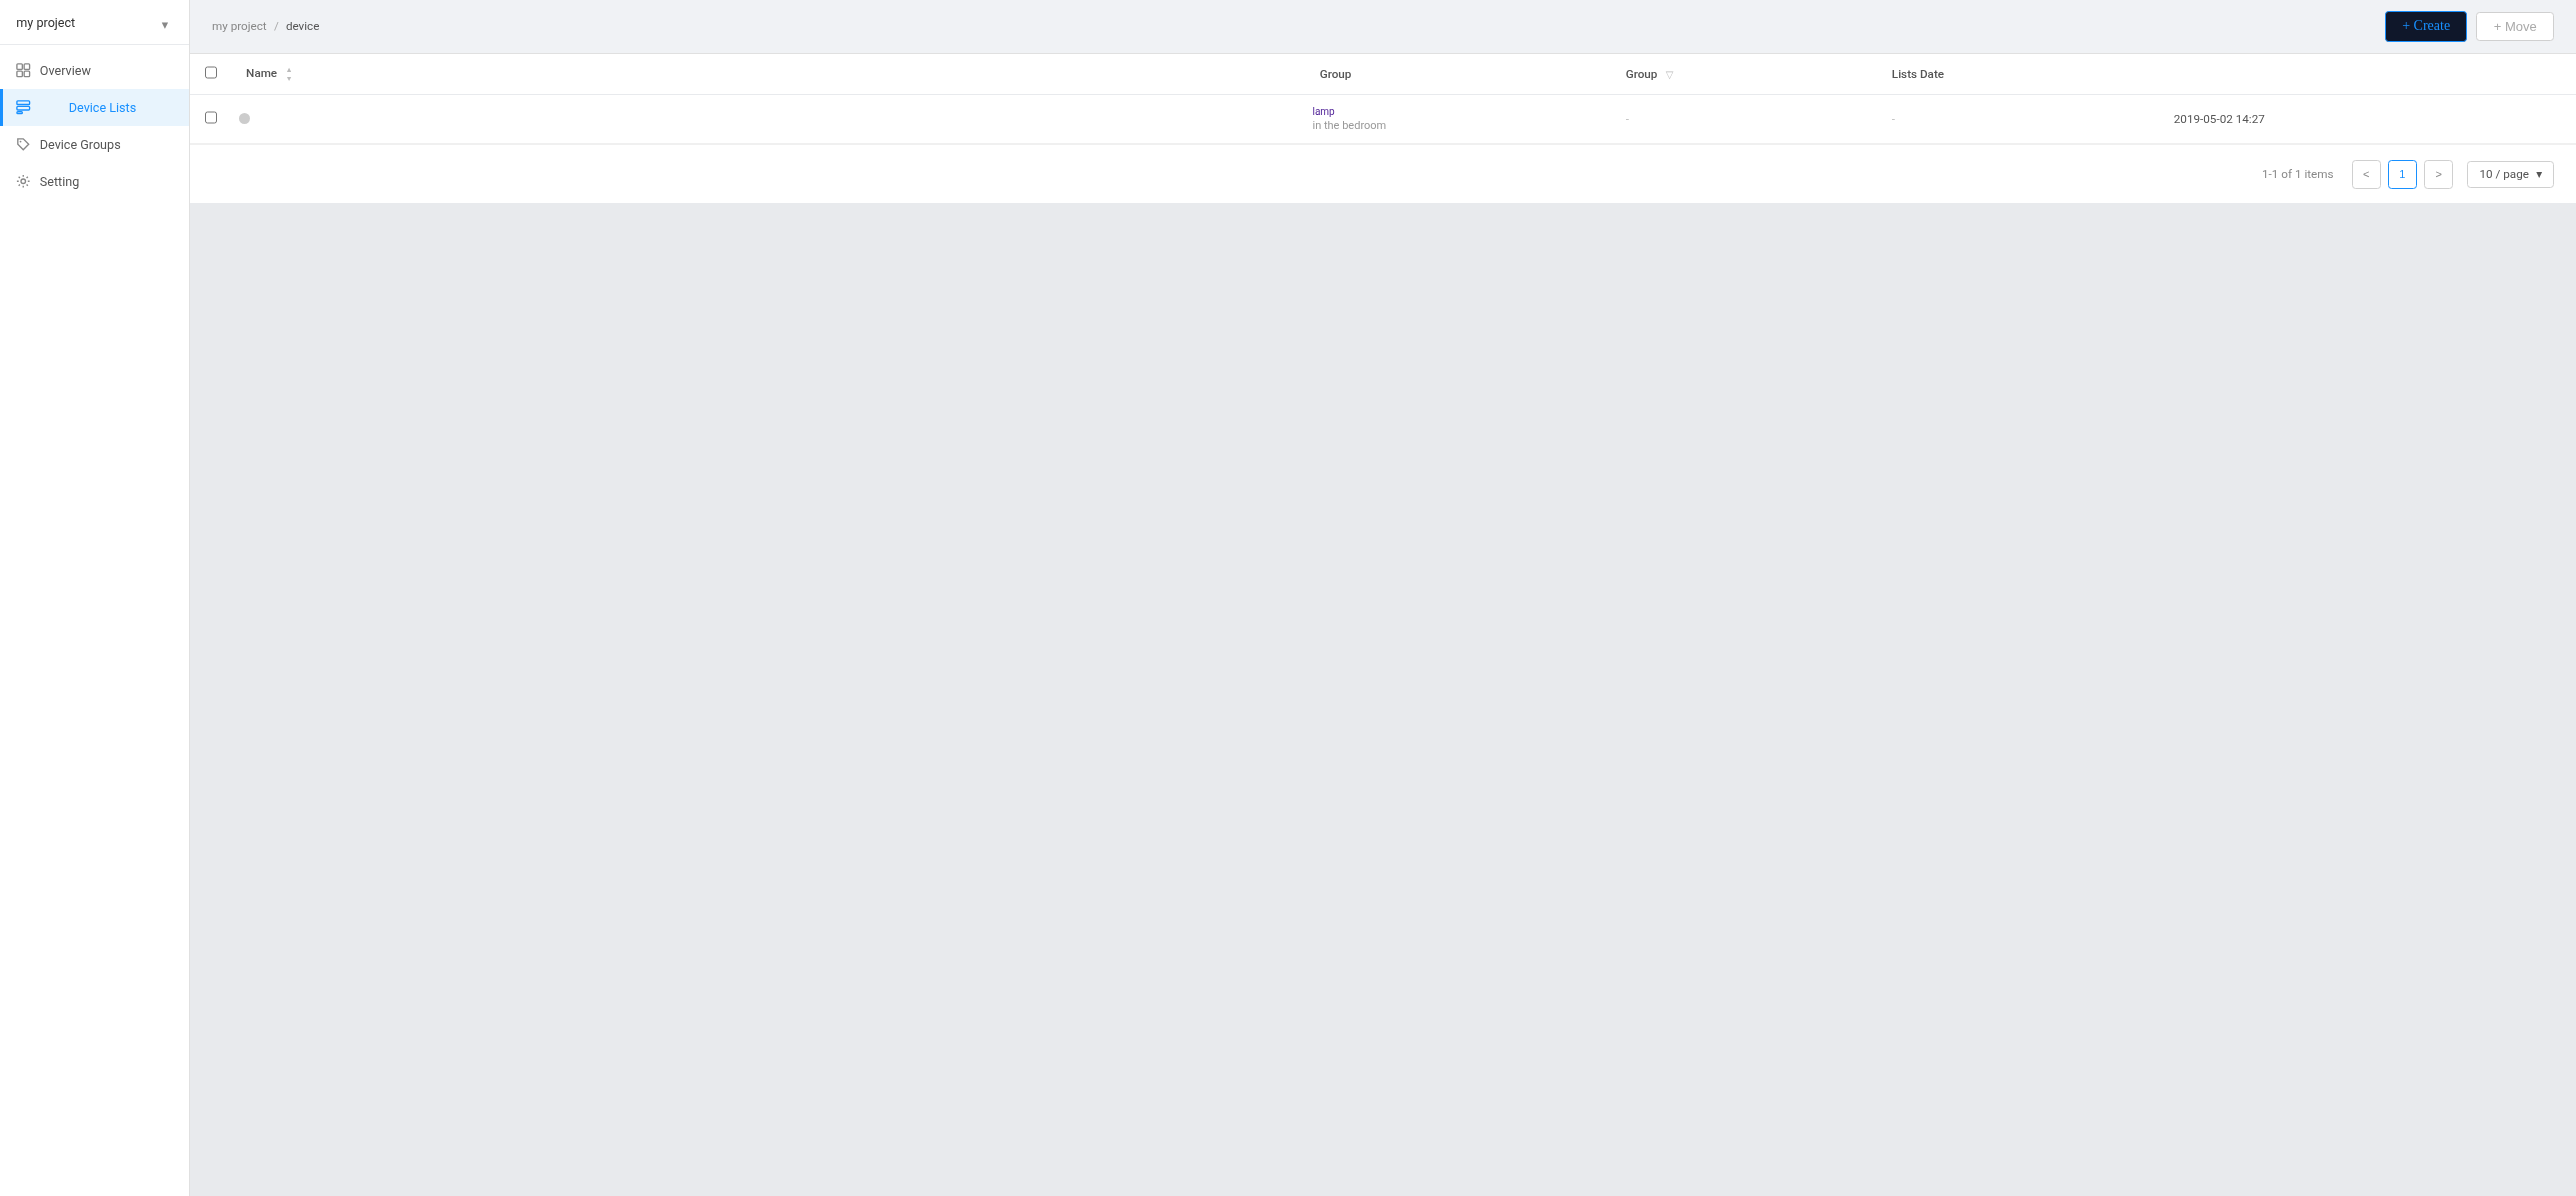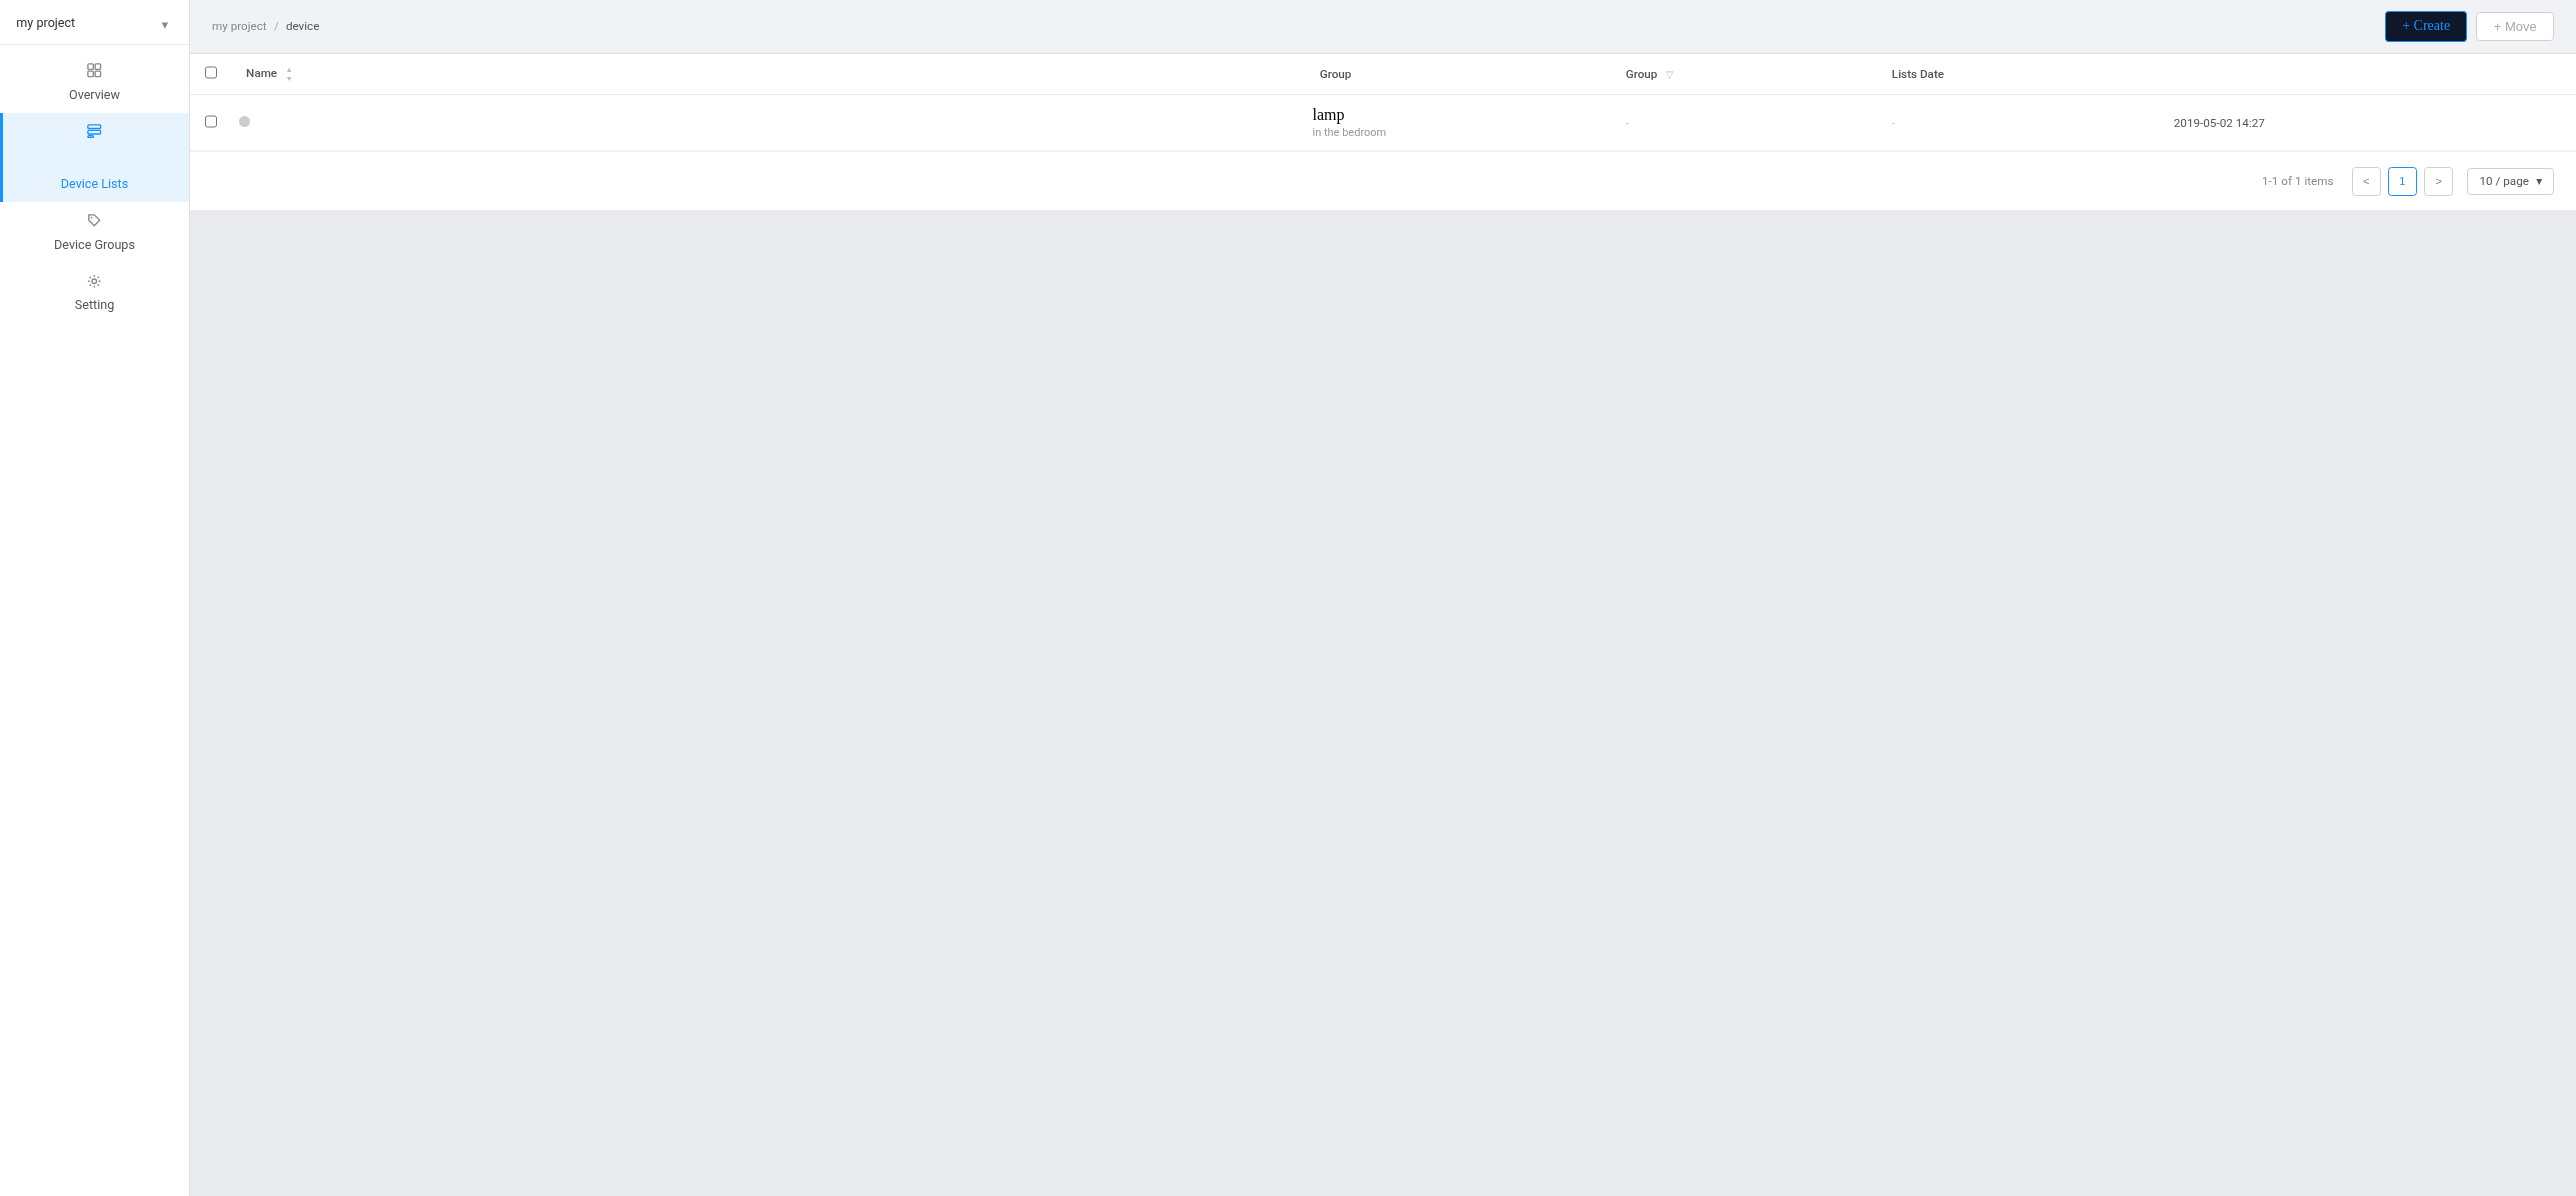--- a/index.html
+++ b/index.html
@@ -49,21 +49,20 @@
     }
 
     .sidebar-item {
       display: flex;
       align-items: center;
       padding: 11px 16.3px;
       cursor: pointer;
       color: #555;
       gap: 9px;
       position: relative;
-      flex-direction: column;
     }
 
     .sidebar-item.active {
       background: #e8f4fd;
       color: #1890ff;
       gap: 38px;
     }
 
     .sidebar-item.active::before {
       content: '';
@@ -240,24 +239,23 @@
       border-radius: 50%;
       background: #ccc;
       display: inline-block;
     }
 
     .td-name {
       padding: 11px 7.2px;
     }
 
     .device-name {
-      font-size: 16px;
-      color: #000000;
+      font-size: 10px;
+      color: #4c1d95;
       font-weight: 400;
-      font-family: Liberation Serif, serif;
     }
 
     .device-description {
       font-size: 11px;
       color: #999;
       margin-top: 1.8px;
     }
 
     .td-tags {
       padding: 11px 14.5px;

